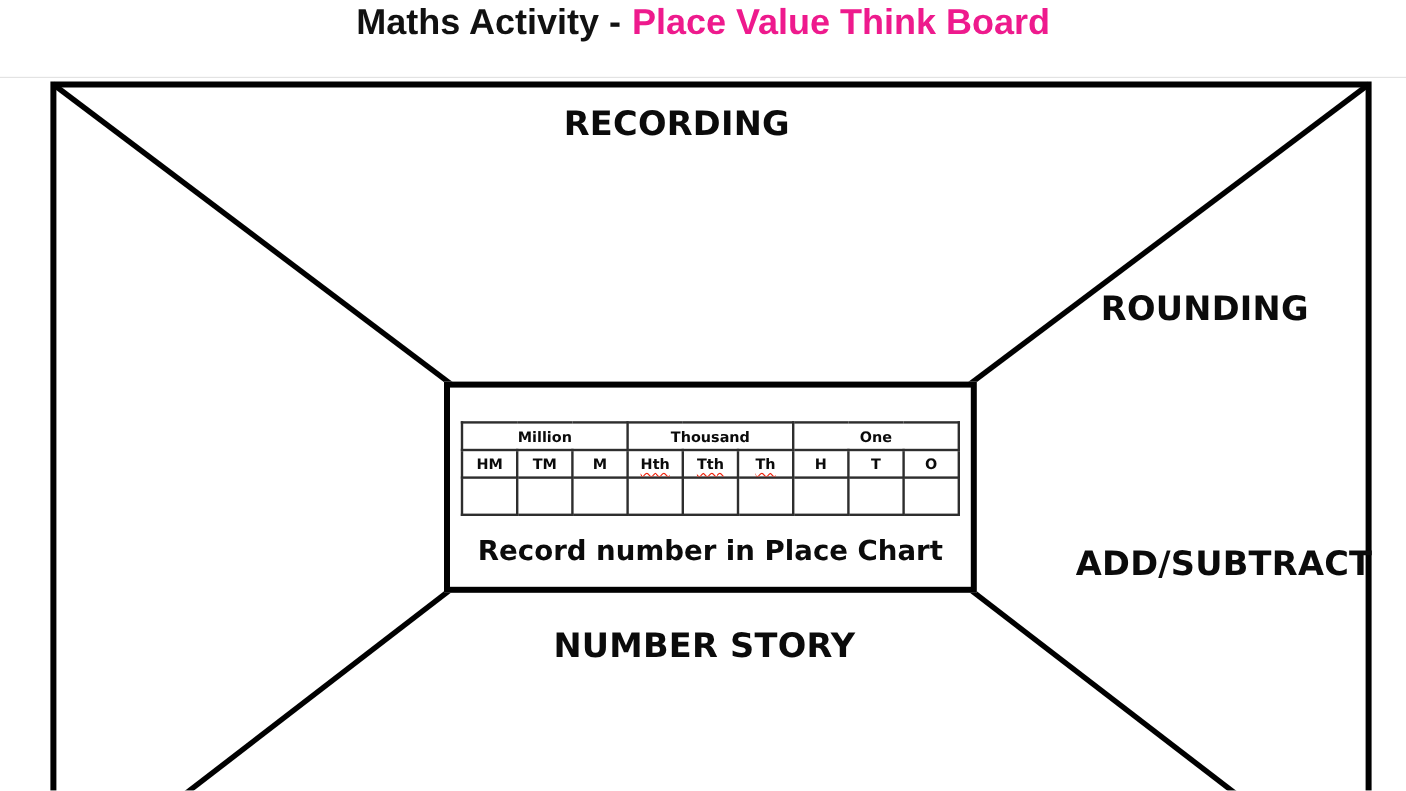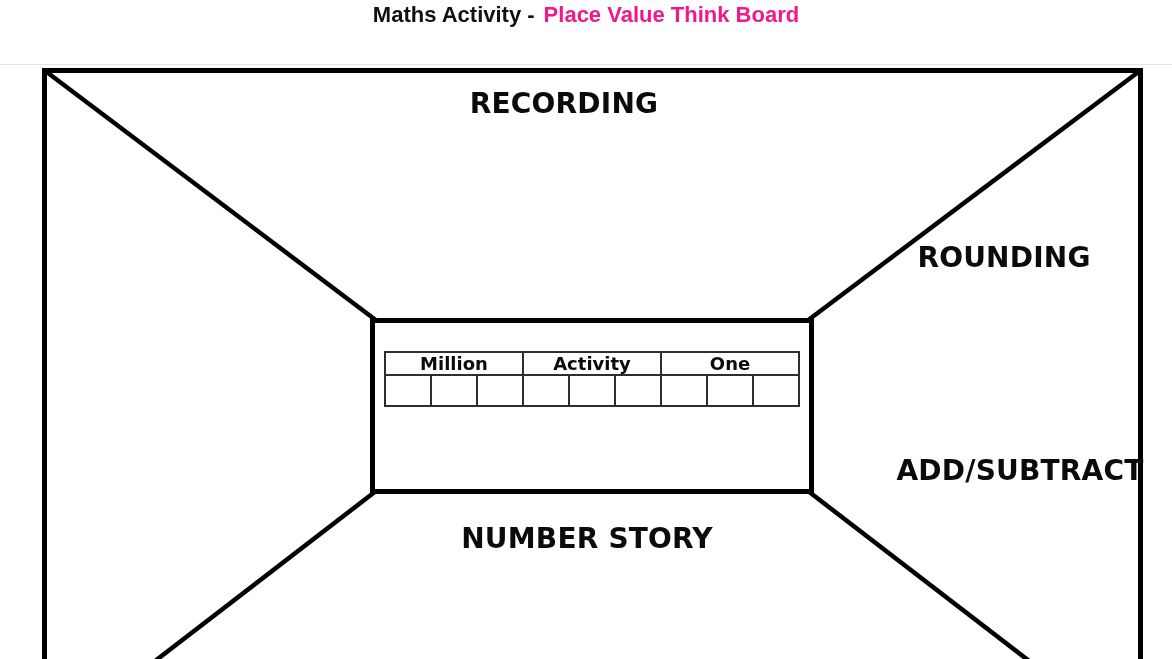--- a/index.html
+++ b/index.html
@@ -12,21 +12,21 @@
     font-family: "DejaVu Sans", sans-serif;
   }
   .title {
     position: absolute;
     top: 2px;
     left: 0;
     width: 100%;
     text-align: center;
     font-family: "Liberation Sans", sans-serif;
     font-weight: bold;
-    font-size: 22px;
+    font-size: 30px;
     color: #111111;
     white-space: nowrap;
   }
   .title .hl { margin-left: 9px; }
   .page-divider {
     position: absolute;
     top: 64px; left: 0; right: 0;
     height: 1px;
     background: #e3e3e3;
   }
@@ -62,21 +62,21 @@
     border-collapse: collapse;
     table-layout: fixed;
   }
   table.pv-table td, table.pv-table th {
     border: 2px solid #2e2e2e;
     padding: 0;
     text-align: center;
     vertical-align: middle;
     font-family: "DejaVu Sans", sans-serif;
     font-weight: bold;
-    font-size: 18px;
+    font-size: 12px;
     color: #0b0b0b;
     width: 44px;
     overflow: hidden;
   }
   tr.group-row th { height: 21px; }
   tr.col-row th { height: 21px; }
   tr.entry-row td { height: 29px; }
   .misspell {
     text-decoration: underline wavy #f0250f;
     text-decoration-thickness: 1px;
@@ -118,31 +118,43 @@
 
   <div class="board-label" style="left:1004px; top:257px;">ROUNDING</div>
 
   <div class="board-label" style="left:587px; top:538px;">NUMBER STORY</div>
 
   <div class="center-box">
     <table class="pv-table">
       <tbody>
           <tr class="group-row">
         <th colspan="3">Million</th>
-        <th colspan="3">Activity</th>
+        <th colspan="3">Thousand</th>
         <th colspan="3">One</th>
+      </tr>
+      <tr class="col-row">
+        <th>HM</th>
+        <th>TM</th>
+        <th>M</th>
+        <th><span class="misspell">Hth</span></th>
+        <th><span class="misspell">Tth</span></th>
+        <th><span class="misspell">Th</span></th>
+        <th>H</th>
+        <th>T</th>
+        <th>O</th>
       </tr>
       <tr class="entry-row">
         <td></td>
         <td></td>
         <td></td>
         <td></td>
         <td></td>
         <td></td>
         <td></td>
         <td></td>
         <td></td>
       </tr>
     </tbody>
       </table>
+    <div class="pv-caption">Record number in Place Chart</div>
   </div>
 
 </div>
 
 </body></html>

